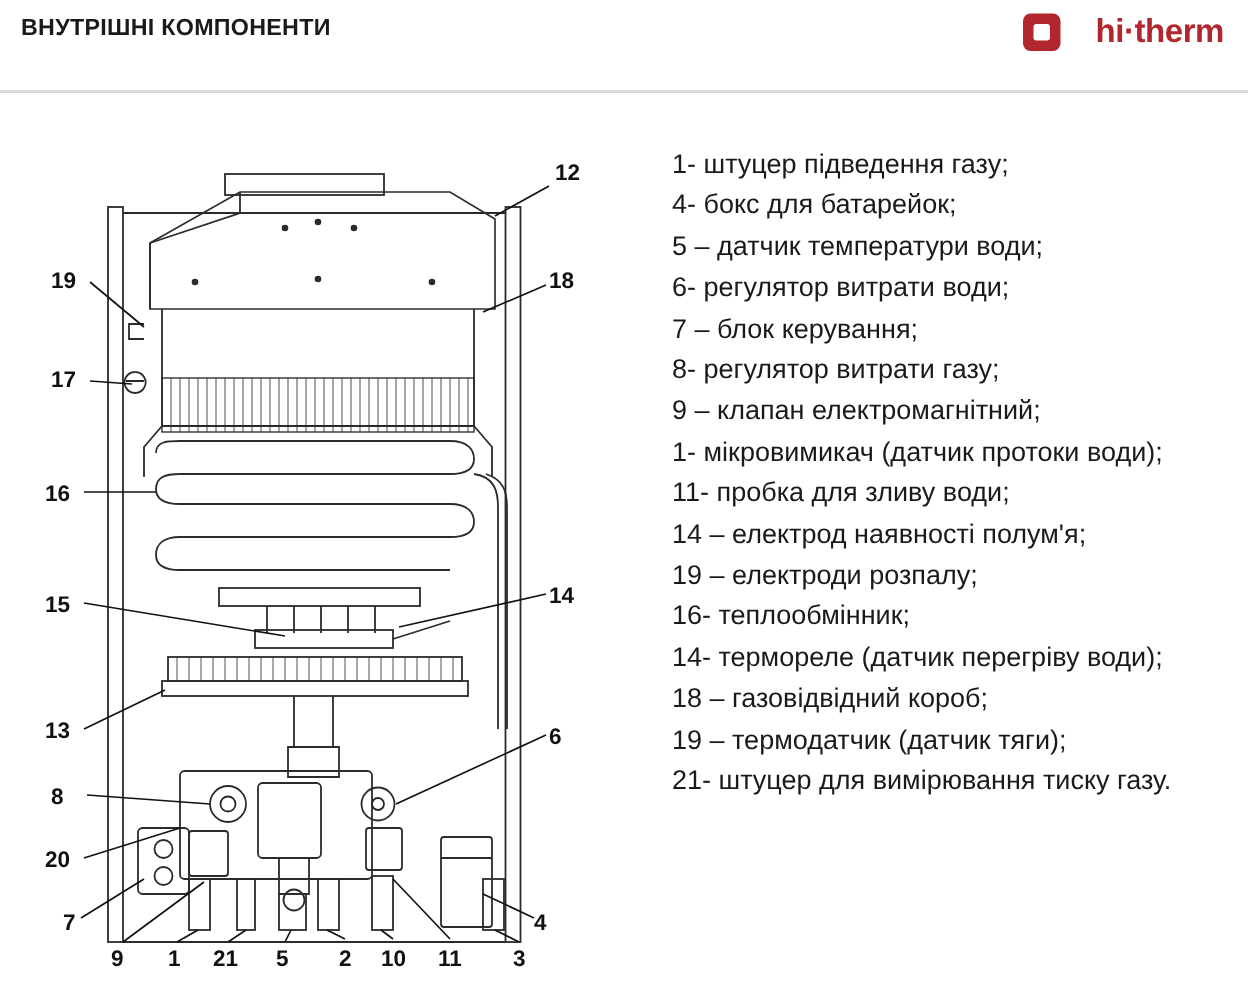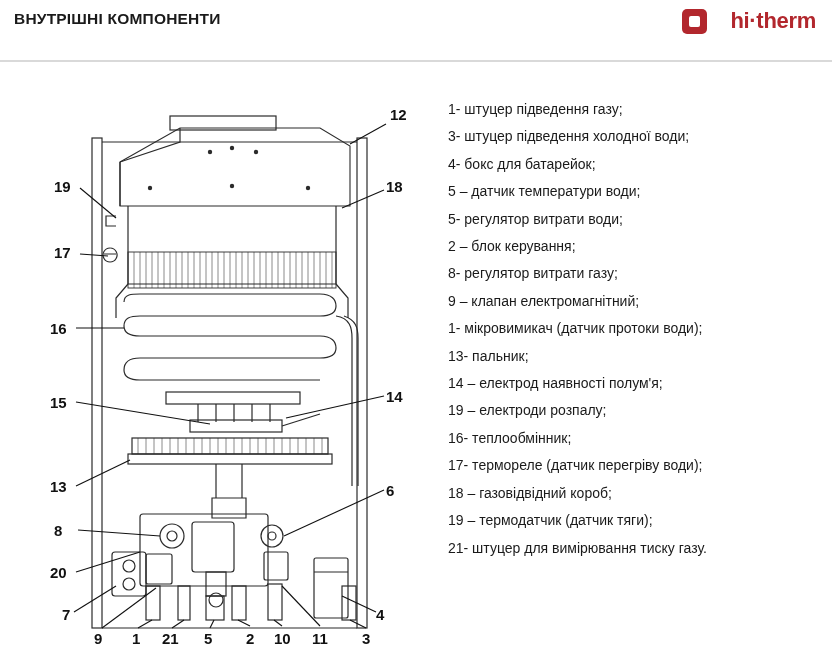--- a/index.html
+++ b/index.html
@@ -77,33 +77,32 @@
     letter-spacing: -0.3px;
   }
   
   .legend {
     position: absolute;
     left: 448px;
     top: 96px;
     width: 378px;
   }
   .legend-item {
-    font-size: 14px;
+    font-size: 18px;
     line-height: 27.4px;
     color: #1a1a1a;
     white-space: nowrap;
   }
   
   .figure {
     position: absolute;
     left: 0;
     top: 66px;
     width: 440px;
     height: 595px;
-    margin-left: 20px;
   }
   .figure svg {
     display: block;
   }
   .calloutnum {
     font-size: 15px;
     font-weight: bold;
     fill: #111111;
     font-family: "Liberation Sans", sans-serif;
   }
@@ -303,31 +302,30 @@
         <text class="calloutnum" x="254" y="578">10</text>
         <text class="calloutnum" x="292" y="578">11</text>
         <text class="calloutnum" x="356" y="554">4</text>
         <text class="calloutnum" x="342" y="578">3</text>
       </g>
     </svg>
   </div>
 
   <div class="legend">
     <div class="legend-item">1- штуцер підведення газу;</div>
-    <div class="legend-item">3- штуцер підведення холодної води;</div>
     <div class="legend-item">4- бокс для батарейок;</div>
     <div class="legend-item">5 – датчик температури води;</div>
-    <div class="legend-item">5- регулятор витрати води;</div>
-    <div class="legend-item">2 – блок керування;</div>
+    <div class="legend-item">6- регулятор витрати води;</div>
+    <div class="legend-item">7 – блок керування;</div>
     <div class="legend-item">8- регулятор витрати газу;</div>
     <div class="legend-item">9 – клапан електромагнітний;</div>
     <div class="legend-item">1- мікровимикач (датчик протоки води);</div>
-    <div class="legend-item">13- пальник;</div>
+    <div class="legend-item">11- пробка для зливу води;</div>
     <div class="legend-item">14 – електрод наявності полум'я;</div>
     <div class="legend-item">19 – електроди розпалу;</div>
     <div class="legend-item">16- теплообмінник;</div>
-    <div class="legend-item">17- термореле (датчик перегріву води);</div>
+    <div class="legend-item">14- термореле (датчик перегріву води);</div>
     <div class="legend-item">18 – газовідвідний короб;</div>
     <div class="legend-item">19 – термодатчик (датчик тяги);</div>
     <div class="legend-item">21- штуцер для вимірювання тиску газу.</div>
   </div>
 
 </div>
 
 </body></html>

